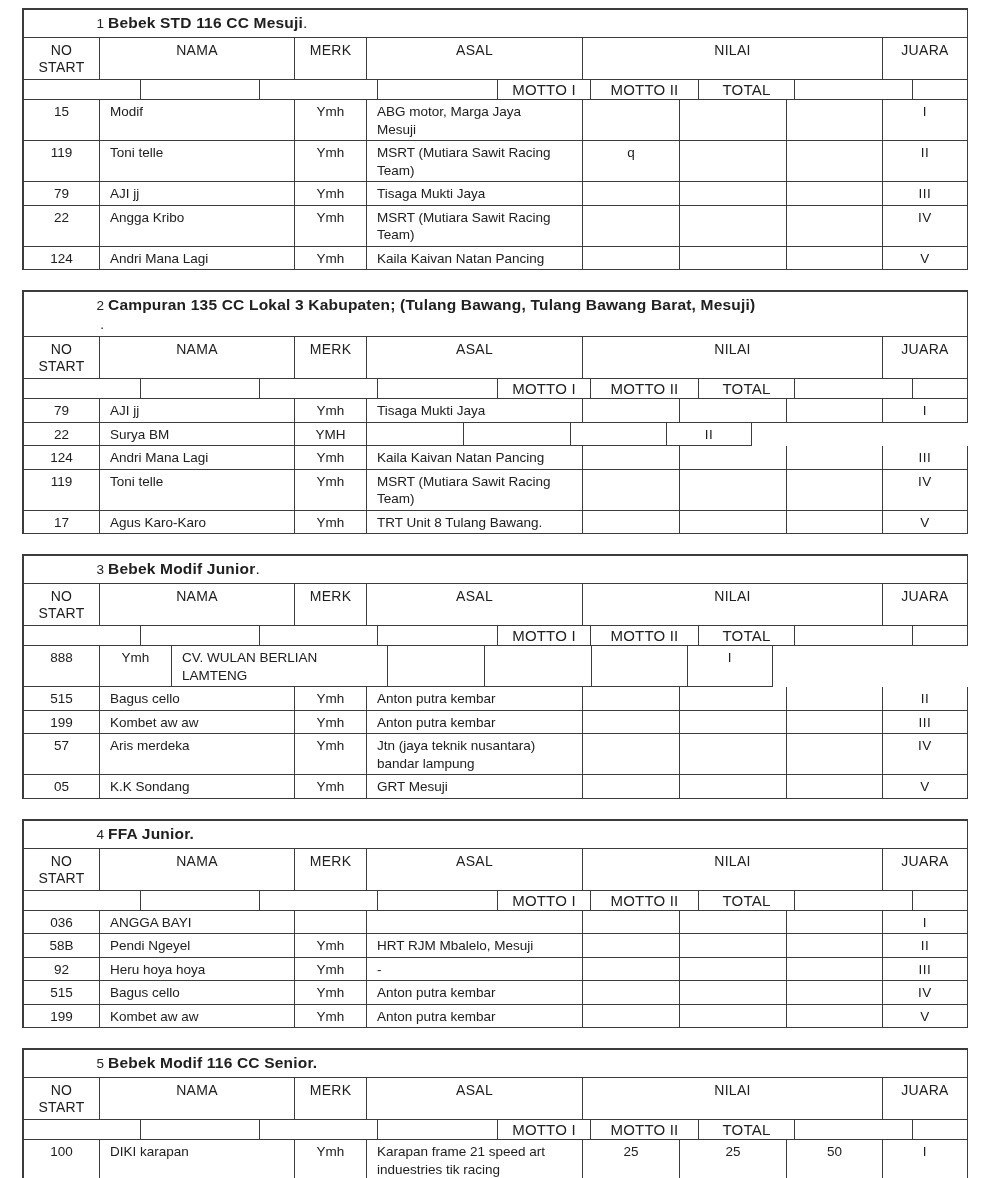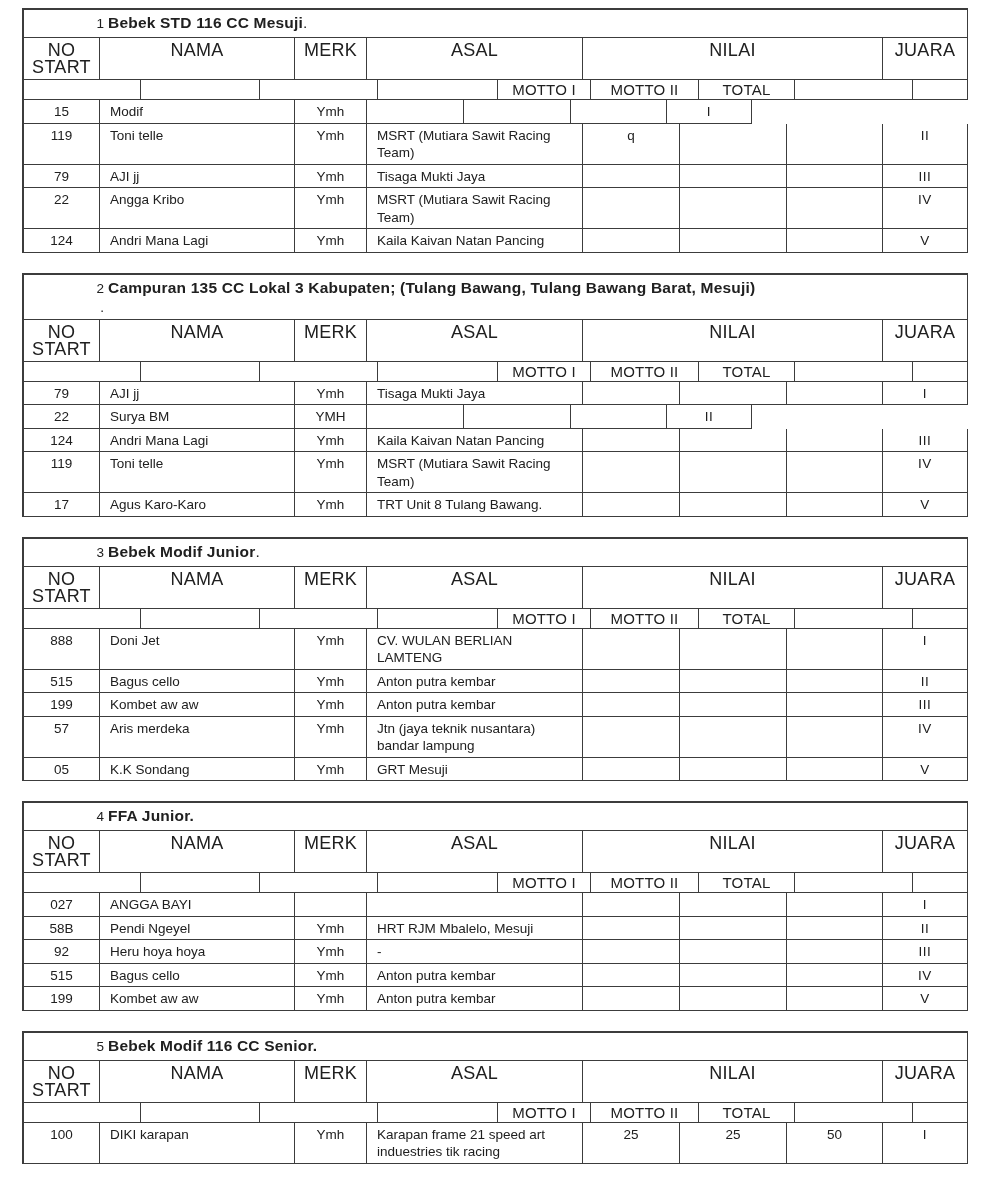--- a/index.html
+++ b/index.html
@@ -52,21 +52,21 @@
     font-size: 15.5px;
     line-height: 19px;
     letter-spacing: 0.2px;
   }
   .tbold { font-weight: 700; }
   .tsuffix { font-weight: 400; }
   
   .header-row .cell {
     height: 42px;
     padding-top: 4px;
-    font-size: 18px;
+    font-size: 14px;
     letter-spacing: 0.3px;
     text-align: center;
     line-height: 17px;
   }
   .hns { padding-left: 6px; padding-right: 6px; }
   
   .subheader-row .cell {
     height: 20px;
     font-size: 15px;
     letter-spacing: 0.2px;
@@ -139,20 +139,21 @@
       <div class="cell w-s6">MOTTO II</div>
       <div class="cell w-s7">TOTAL</div>
       <div class="cell w-s8"></div>
       <div class="cell w-s9"></div>
     </div>
     <div class="tbody">
   <div class="row data-row">
     <div class="cell w-c1 center">15</div>
     <div class="cell w-c2 leftpad">Modif</div>
     <div class="cell w-c3 center">Ymh</div>
+    <div class="cell w-c4 leftpad asal">ABG motor, Marga Jaya Mesuji</div>
     <div class="cell w-c5a center val"></div>
     <div class="cell w-c5b center val"></div>
     <div class="cell w-c5c center val"></div>
     <div class="cell w-c6 center juara">I</div>
   </div>
 
   <div class="row data-row">
     <div class="cell w-c1 center">119</div>
     <div class="cell w-c2 leftpad">Toni telle</div>
     <div class="cell w-c3 center">Ymh</div>
@@ -309,21 +310,20 @@
       <div class="cell w-s4"></div>
       <div class="cell w-s5">MOTTO I</div>
       <div class="cell w-s6">MOTTO II</div>
       <div class="cell w-s7">TOTAL</div>
       <div class="cell w-s8"></div>
       <div class="cell w-s9"></div>
     </div>
     <div class="tbody">
   <div class="row data-row">
     <div class="cell w-c1 center">888</div>
-    <div class="cell w-c2 leftpad">Doni Jet</div>
     <div class="cell w-c3 center">Ymh</div>
     <div class="cell w-c4 leftpad asal">CV. WULAN BERLIAN LAMTENG</div>
     <div class="cell w-c5a center val"></div>
     <div class="cell w-c5b center val"></div>
     <div class="cell w-c5c center val"></div>
     <div class="cell w-c6 center juara">I</div>
   </div>
 
   <div class="row data-row">
     <div class="cell w-c1 center">515</div>
@@ -395,21 +395,21 @@
       <div class="cell w-s3"></div>
       <div class="cell w-s4"></div>
       <div class="cell w-s5">MOTTO I</div>
       <div class="cell w-s6">MOTTO II</div>
       <div class="cell w-s7">TOTAL</div>
       <div class="cell w-s8"></div>
       <div class="cell w-s9"></div>
     </div>
     <div class="tbody">
   <div class="row data-row">
-    <div class="cell w-c1 center">027</div>
+    <div class="cell w-c1 center">036</div>
     <div class="cell w-c2 leftpad">ANGGA BAYI</div>
     <div class="cell w-c3 center"></div>
     <div class="cell w-c4 leftpad asal"></div>
     <div class="cell w-c5a center val"></div>
     <div class="cell w-c5b center val"></div>
     <div class="cell w-c5c center val"></div>
     <div class="cell w-c6 center juara">I</div>
   </div>
 
   <div class="row data-row">

